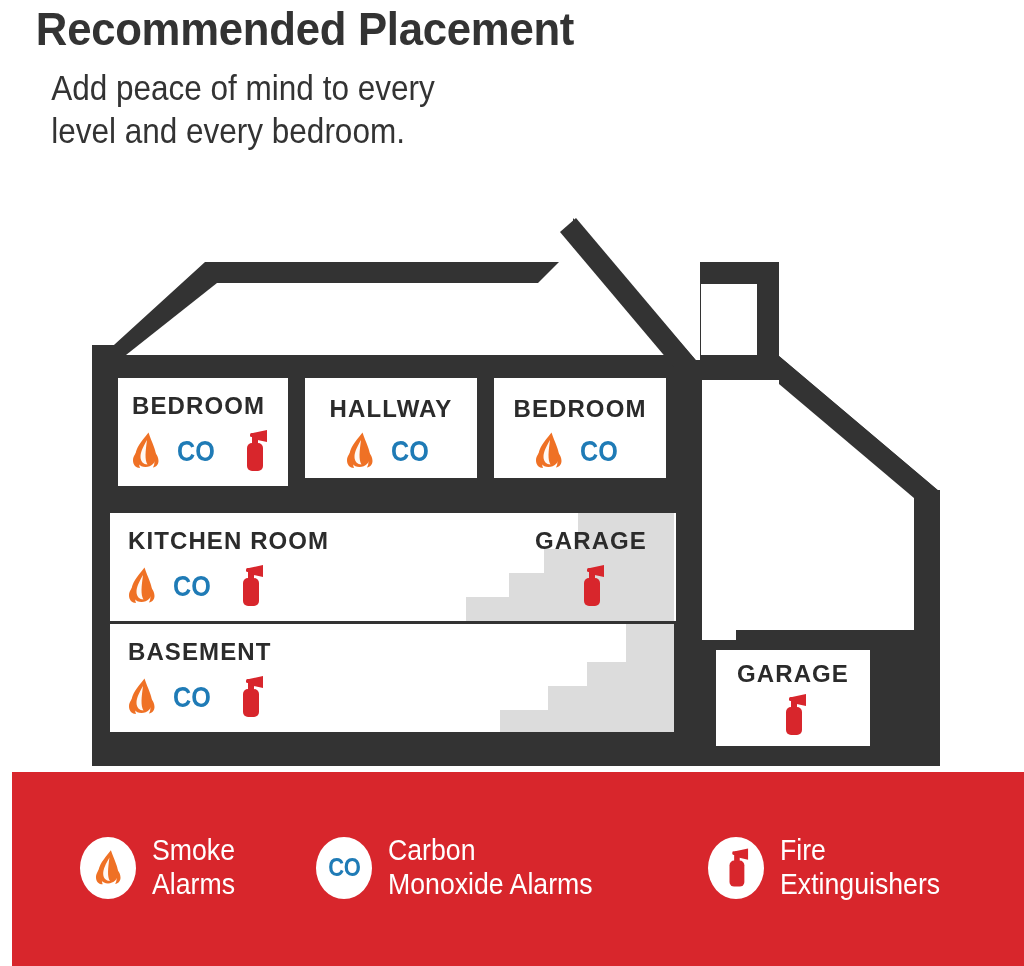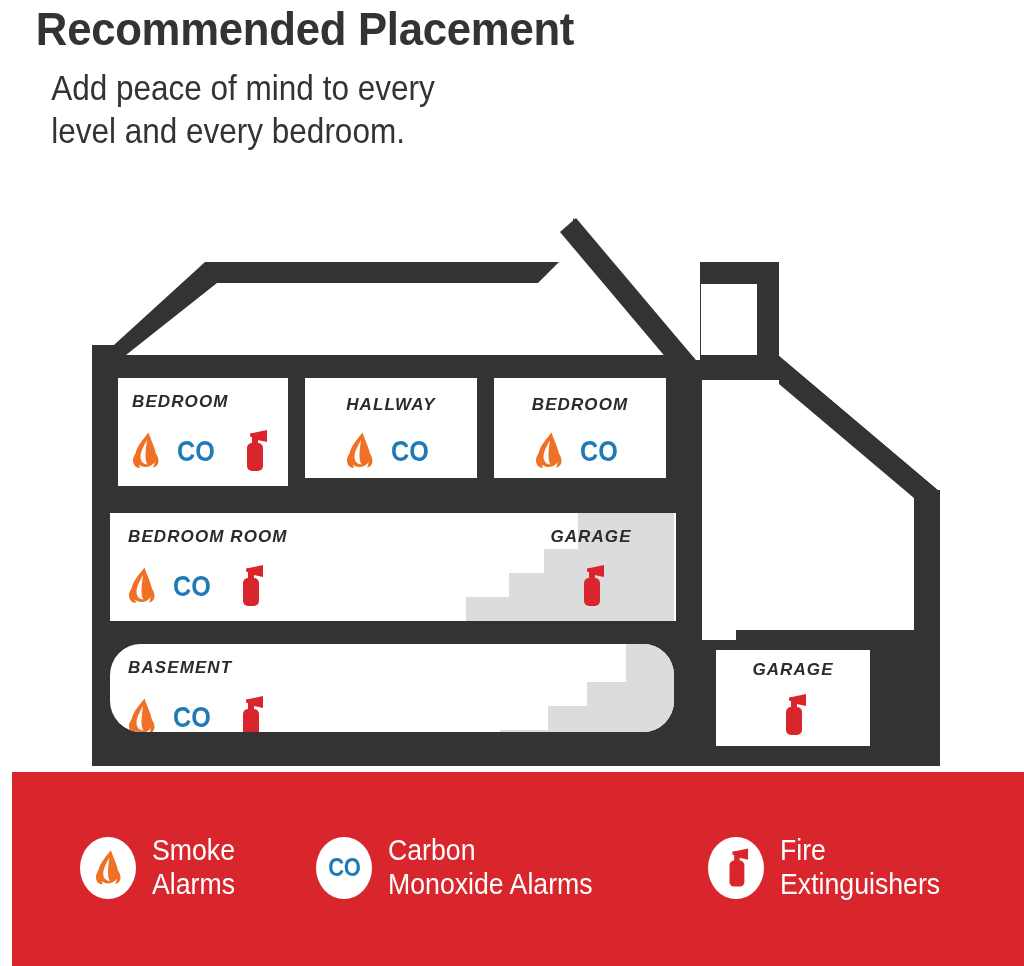--- a/index.html
+++ b/index.html
@@ -58,27 +58,26 @@
 
   
   .room {
     position: absolute;
     background: #ffffff;
     box-sizing: border-box;
     overflow: hidden;
   }
   .room-label {
     position: absolute;
-    font-size: 17px;
+    font-size: 24px;
     font-weight: 700;
     letter-spacing: 1.1px;
     color: #2b2b2b;
     white-space: nowrap;
     z-index: 3;
-    font-style: italic;
   }
   .room-label.centered {
     left: 0;
     right: 0;
     text-align: center;
   }
   .icon-row {
     position: absolute;
     display: flex;
     align-items: center;
@@ -253,21 +252,21 @@
         <path d="M16.5 1.5 C9 11 3.5 17 3.5 25 c0 6 4 11 10 11 c6 0 10.5-4.5 10.5-10.5 C24 18 20 12 16.5 1.5 Z" fill="#ef7125"></path>
         <path d="M8.5 16 C4 21.5 1 25 1 29.5 C1 34 4 37 8 37 C6.5 33 7 27 11 20 Z" fill="#ef7125"></path>
         <path d="M22 20 C25.5 24.5 26.5 27 26.5 30 c0 3.5-2.5 6-5.5 6.5 c2-3.5 2-8 0-14 Z" fill="#ef7125"></path>
         <path d="M15 9 C11 16 8.5 21 8.5 26 c0 4.5 3 7.5 7 7.5 c-3-5-2-13 -0.5-24.5 Z" fill="#ffffff" opacity="0.95"></path>
       </svg>
       <span class="co-text">CO</span>
     </div>
   </div>
 
   <div class="room" style="left:110px; top:513px; width:288px; height:108px;">
-    <div class="room-label" style="left:18px; top:14px;">BEDROOM ROOM</div>
+    <div class="room-label" style="left:18px; top:14px;">KITCHEN ROOM</div>
     <div class="icon-row" style="left:18px; top:52px;">
       <svg class="ico" width="27" height="40" viewBox="0 0 27 40">
         <path d="M16.5 1.5 C9 11 3.5 17 3.5 25 c0 6 4 11 10 11 c6 0 10.5-4.5 10.5-10.5 C24 18 20 12 16.5 1.5 Z" fill="#ef7125"></path>
         <path d="M8.5 16 C4 21.5 1 25 1 29.5 C1 34 4 37 8 37 C6.5 33 7 27 11 20 Z" fill="#ef7125"></path>
         <path d="M22 20 C25.5 24.5 26.5 27 26.5 30 c0 3.5-2.5 6-5.5 6.5 c2-3.5 2-8 0-14 Z" fill="#ef7125"></path>
         <path d="M15 9 C11 16 8.5 21 8.5 26 c0 4.5 3 7.5 7 7.5 c-3-5-2-13 -0.5-24.5 Z" fill="#ffffff" opacity="0.95"></path>
       </svg>
       <span class="co-text">CO</span>
       <svg class="ico" width="28" height="42" viewBox="0 0 28 42">
         <rect x="7" y="13" width="16" height="28" rx="5" fill="#d8262c"></rect>
@@ -289,21 +288,21 @@
     <div class="icon-row centered" style="top:52px;">
       <svg class="ico" width="28" height="42" viewBox="0 0 28 42">
         <rect x="7" y="13" width="16" height="28" rx="5" fill="#d8262c"></rect>
         <rect x="12" y="6" width="6" height="9" fill="#d8262c"></rect>
         <path d="M13 3 L27 0 L27 12 L13 9 Z" fill="#d8262c"></path>
         <rect x="10" y="3" width="7" height="4" rx="1.5" fill="#d8262c"></rect>
       </svg>
     </div>
   </div>
 
-  <div class="room" style="left:110px; top:644px; width:564px; height:88px;border-radius:31px;">
+  <div class="room" style="left:110px; top:624px; width:564px; height:108px;">
     <svg class="stairs" style="left:390px; top:0px;" width="174" height="108" viewBox="0 0 174 108">
       <path d="M0 108 L0 86 L48 86 L48 62 L87 62 L87 38 L126 38 L126 0 L174 0 L174 108 Z" fill="#dcdcdc"></path>
     </svg>
     <div class="room-label" style="left:18px; top:14px;">BASEMENT</div>
     <div class="icon-row" style="left:18px; top:52px;">
       <svg class="ico" width="27" height="40" viewBox="0 0 27 40">
         <path d="M16.5 1.5 C9 11 3.5 17 3.5 25 c0 6 4 11 10 11 c6 0 10.5-4.5 10.5-10.5 C24 18 20 12 16.5 1.5 Z" fill="#ef7125"></path>
         <path d="M8.5 16 C4 21.5 1 25 1 29.5 C1 34 4 37 8 37 C6.5 33 7 27 11 20 Z" fill="#ef7125"></path>
         <path d="M22 20 C25.5 24.5 26.5 27 26.5 30 c0 3.5-2.5 6-5.5 6.5 c2-3.5 2-8 0-14 Z" fill="#ef7125"></path>
         <path d="M15 9 C11 16 8.5 21 8.5 26 c0 4.5 3 7.5 7 7.5 c-3-5-2-13 -0.5-24.5 Z" fill="#ffffff" opacity="0.95"></path>

